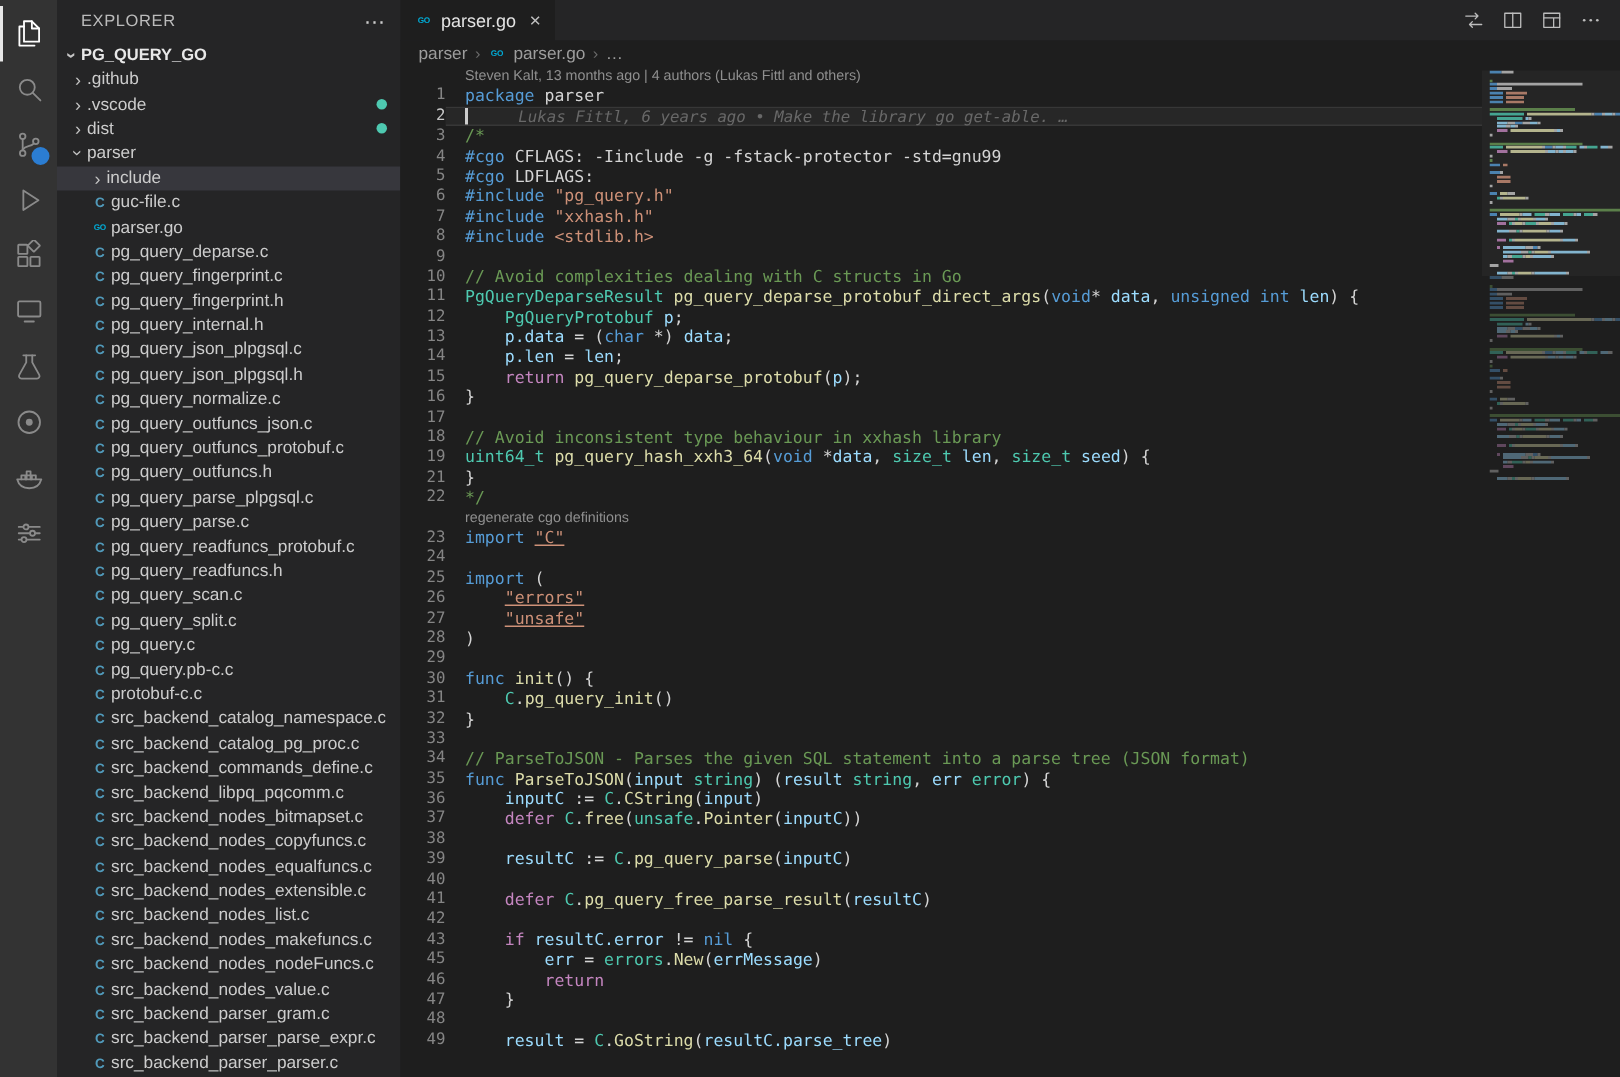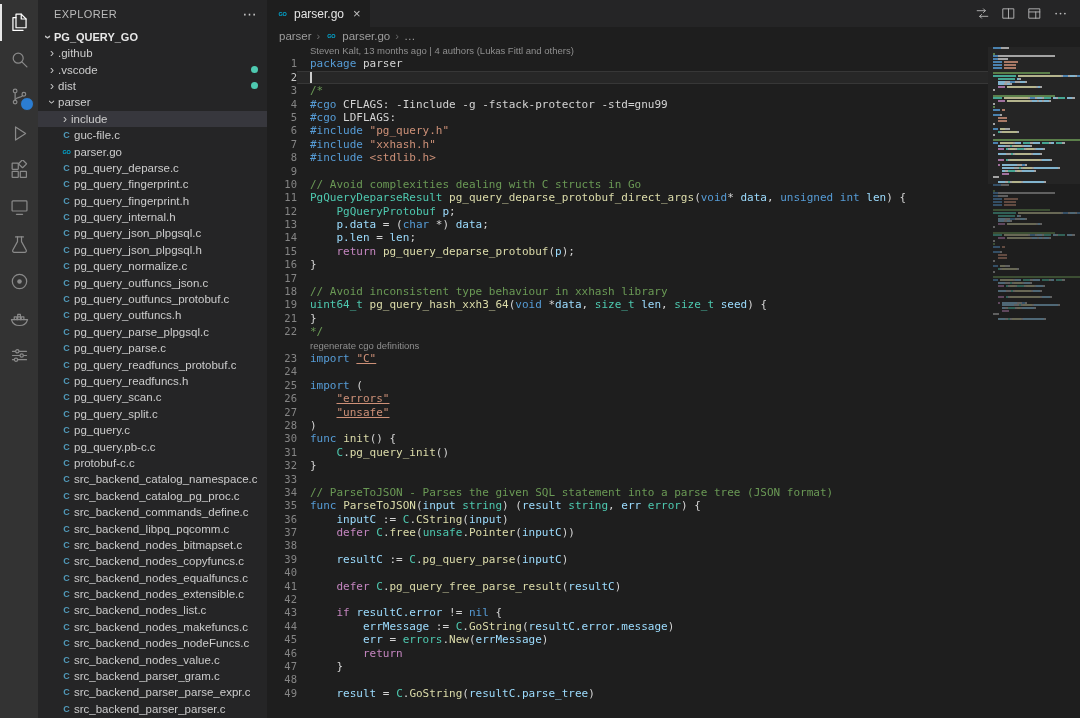--- a/index.html
+++ b/index.html
@@ -371,21 +371,21 @@
       <div id="code">
           <div class="lens-row">
             <span class="lens">Steven Kalt, 13 months ago | 4 authors (Lukas Fittl and others)</span>
           </div>
           <div class="crow">
             <span class="ln">1</span>
             <span class="ct"><span class="tk-kw">package</span><span class="tk-d"> parser</span></span>
           </div>
           <div class="crow cur">
             <span class="ln">2</span>
-            <span class="ct"><span class="caret"></span></span>
+            <span class="ct"><span class="caret"></span><span class="inline-blame">Lukas Fittl, 6 years ago • Make the library go get-able. …</span></span>
           </div>
           <div class="crow">
             <span class="ln">3</span>
             <span class="ct"><span class="tk-com">/*</span></span>
           </div>
           <div class="crow">
             <span class="ln">4</span>
             <span class="ct"><span class="tk-pre">#cgo</span><span class="tk-d"> CFLAGS: -Iinclude -g -fstack-protector -std=gnu99</span></span>
           </div>
           <div class="crow">
@@ -477,20 +477,24 @@
           </div>
           <div class="crow">
             <span class="ln">27</span>
             <span class="ct"><span class="tk-d">    </span><span class="tk-strU">"unsafe"</span></span>
           </div>
           <div class="crow">
             <span class="ln">28</span>
             <span class="ct"><span class="tk-d">)</span></span>
           </div>
           <div class="crow">
+            <span class="ln">29</span>
+            <span class="ct"></span>
+          </div>
+          <div class="crow">
             <span class="ln">30</span>
             <span class="ct"><span class="tk-kw">func</span><span class="tk-d"> </span><span class="tk-fn">init</span><span class="tk-d">() {</span></span>
           </div>
           <div class="crow">
             <span class="ln">31</span>
             <span class="ct"><span class="tk-d">    </span><span class="tk-typ">C</span><span class="tk-d">.</span><span class="tk-fn">pg_query_init</span><span class="tk-d">()</span></span>
           </div>
           <div class="crow">
             <span class="ln">32</span>
             <span class="ct"><span class="tk-d">}</span></span>
@@ -531,24 +535,20 @@
             <span class="ln">41</span>
             <span class="ct"><span class="tk-d">    </span><span class="tk-ctl">defer</span><span class="tk-d"> </span><span class="tk-typ">C</span><span class="tk-d">.</span><span class="tk-fn">pg_query_free_parse_result</span><span class="tk-d">(</span><span class="tk-vr">resultC</span><span class="tk-d">)</span></span>
           </div>
           <div class="crow">
             <span class="ln">42</span>
             <span class="ct"></span>
           </div>
           <div class="crow">
             <span class="ln">43</span>
             <span class="ct"><span class="tk-d">    </span><span class="tk-ctl">if</span><span class="tk-d"> </span><span class="tk-vr">resultC.error</span><span class="tk-d"> != </span><span class="tk-kw">nil</span><span class="tk-d"> {</span></span>
-          </div>
-          <div class="crow">
-            <span class="ln">44</span>
-            <span class="ct"><span class="tk-d">        </span><span class="tk-vr">errMessage</span><span class="tk-d"> := </span><span class="tk-typ">C</span><span class="tk-d">.</span><span class="tk-fn">GoString</span><span class="tk-d">(</span><span class="tk-vr">resultC.error.message</span><span class="tk-d">)</span></span>
           </div>
           <div class="crow">
             <span class="ln">45</span>
             <span class="ct"><span class="tk-d">        </span><span class="tk-vr">err</span><span class="tk-d"> = </span><span class="tk-typ">errors</span><span class="tk-d">.</span><span class="tk-fn">New</span><span class="tk-d">(</span><span class="tk-vr">errMessage</span><span class="tk-d">)</span></span>
           </div>
           <div class="crow">
             <span class="ln">46</span>
             <span class="ct"><span class="tk-d">        </span><span class="tk-ctl">return</span></span>
           </div>
           <div class="crow">

